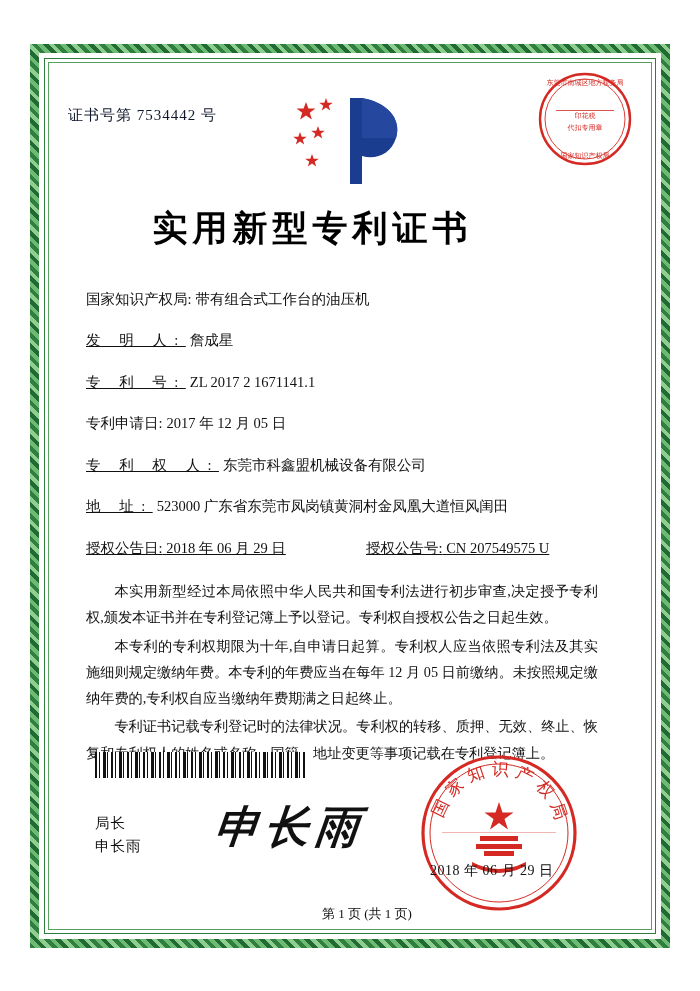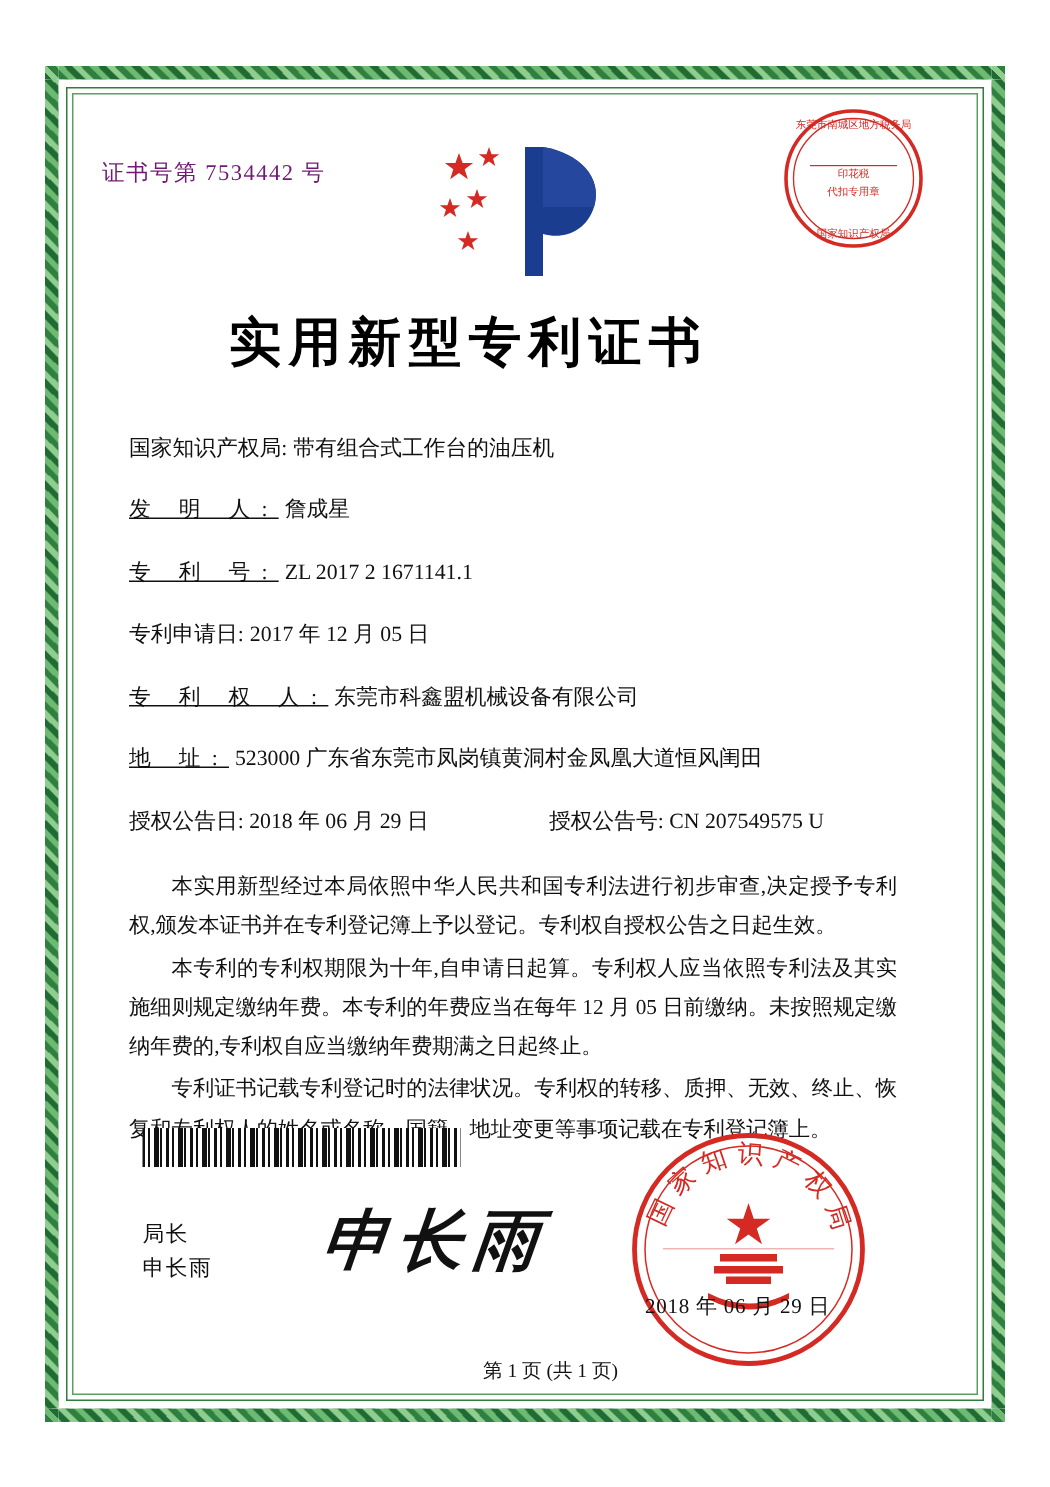--- a/index.html
+++ b/index.html
@@ -59,37 +59,37 @@
     border: 0.8px solid #5aa05f;
   }
 
   
   .cert-number {
     position: absolute;
     left: 68px;
     top: 106px;
     font-size: 15px;
     letter-spacing: 1px;
-    color: #701a75;
+    color: #0f172a;
     font-family: "Liberation Serif", serif;
   }
 
   
   .logo {
     position: absolute;
     left: 292px;
     top: 96px;
     width: 116px;
     height: 92px;
   }
 
   
   .top-seal {
     position: absolute;
-    right: 82px;
+    right: 66px;
     top: 70px;
     width: 98px;
     height: 98px;
   }
 
   .cert-title {
     position: absolute;
     left: 0;
     top: 205px;
     width: 625px;
@@ -133,20 +133,21 @@
   .addr-second {
     margin-left: 97px;
     margin-top: -14px;
     margin-bottom: 19px;
     font-size: 14.5px;
   }
   .dual-row {
     display: flex;
     margin-bottom: 14px;
     font-size: 14.5px;
+    text-decoration: underline;
   }
   .dual-left { width: 280px; }
   .dual-right { flex: 1; }
 
   
   .body-text {
     position: absolute;
     left: 86px;
     top: 578px;
     width: 528px;

